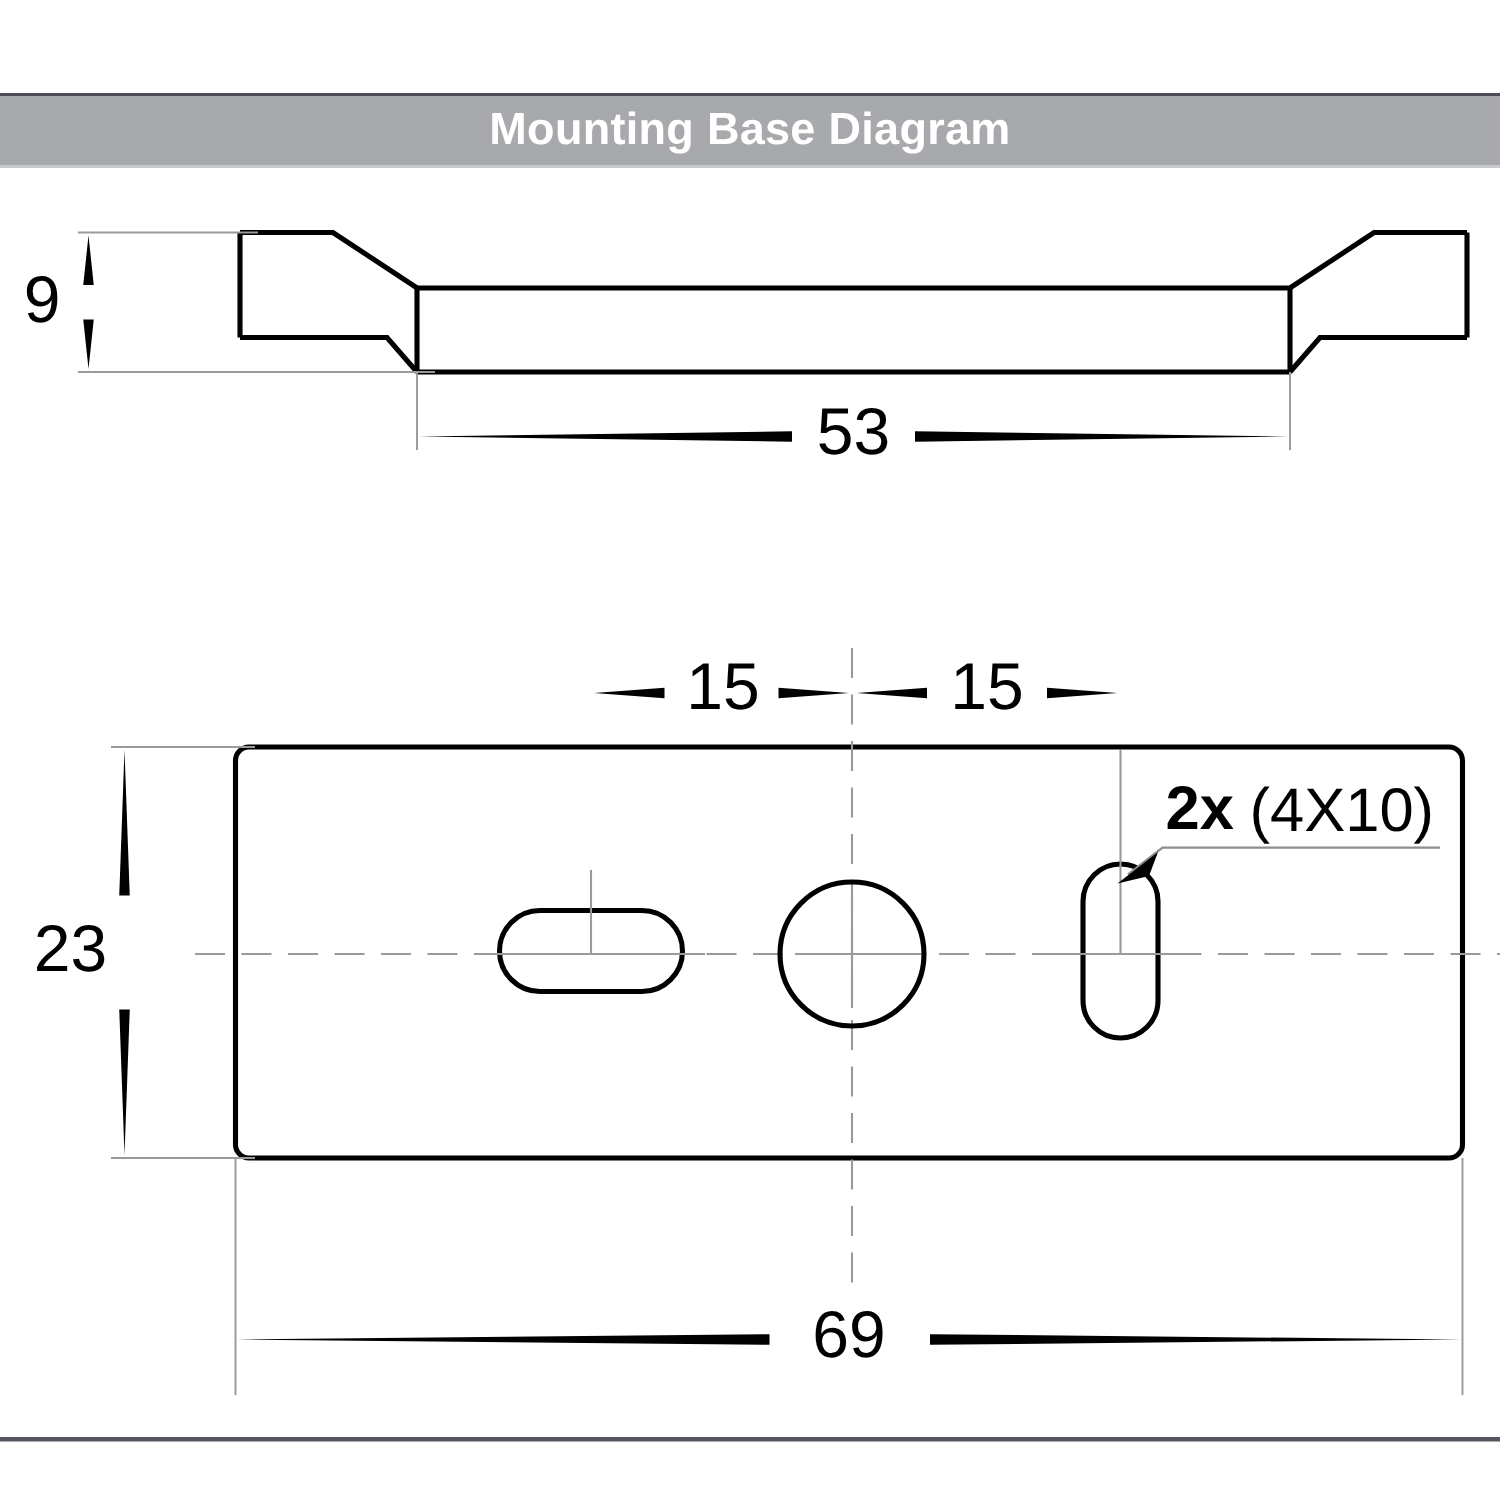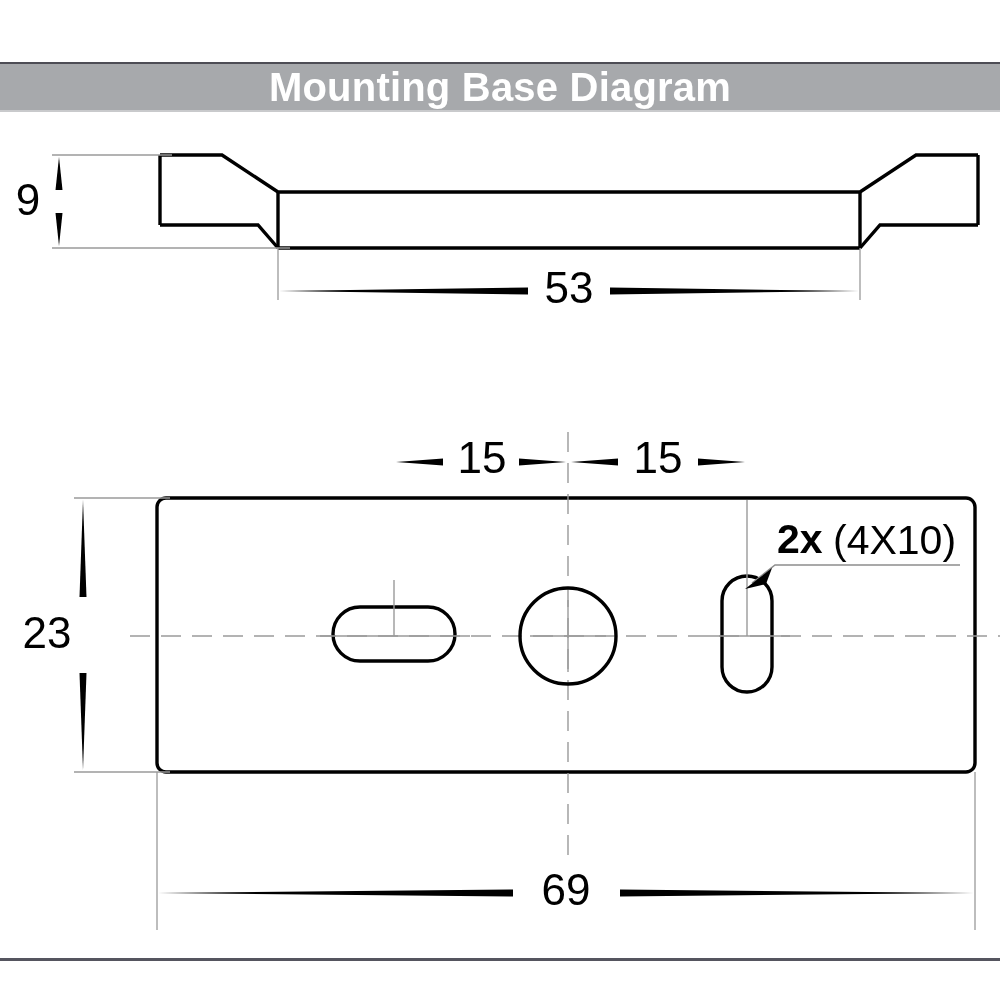--- a/index.html
+++ b/index.html
@@ -32,21 +32,21 @@
     border-bottom: 2px solid #c9cacc;
     box-sizing: border-box;
     display: flex;
     align-items: center;
     justify-content: center;
   }
   .banner-title {
     color: #ffffff;
     font-family: "Liberation Sans", sans-serif;
     font-weight: bold;
-    font-size: 40px;
+    font-size: 30px;
     letter-spacing: 0.2px;
     line-height: 1;
     white-space: nowrap;
   }
   .bottom-rule {
     position: absolute;
     left: 0;
     top: 958px;
     width: 1000px;
     height: 0;

